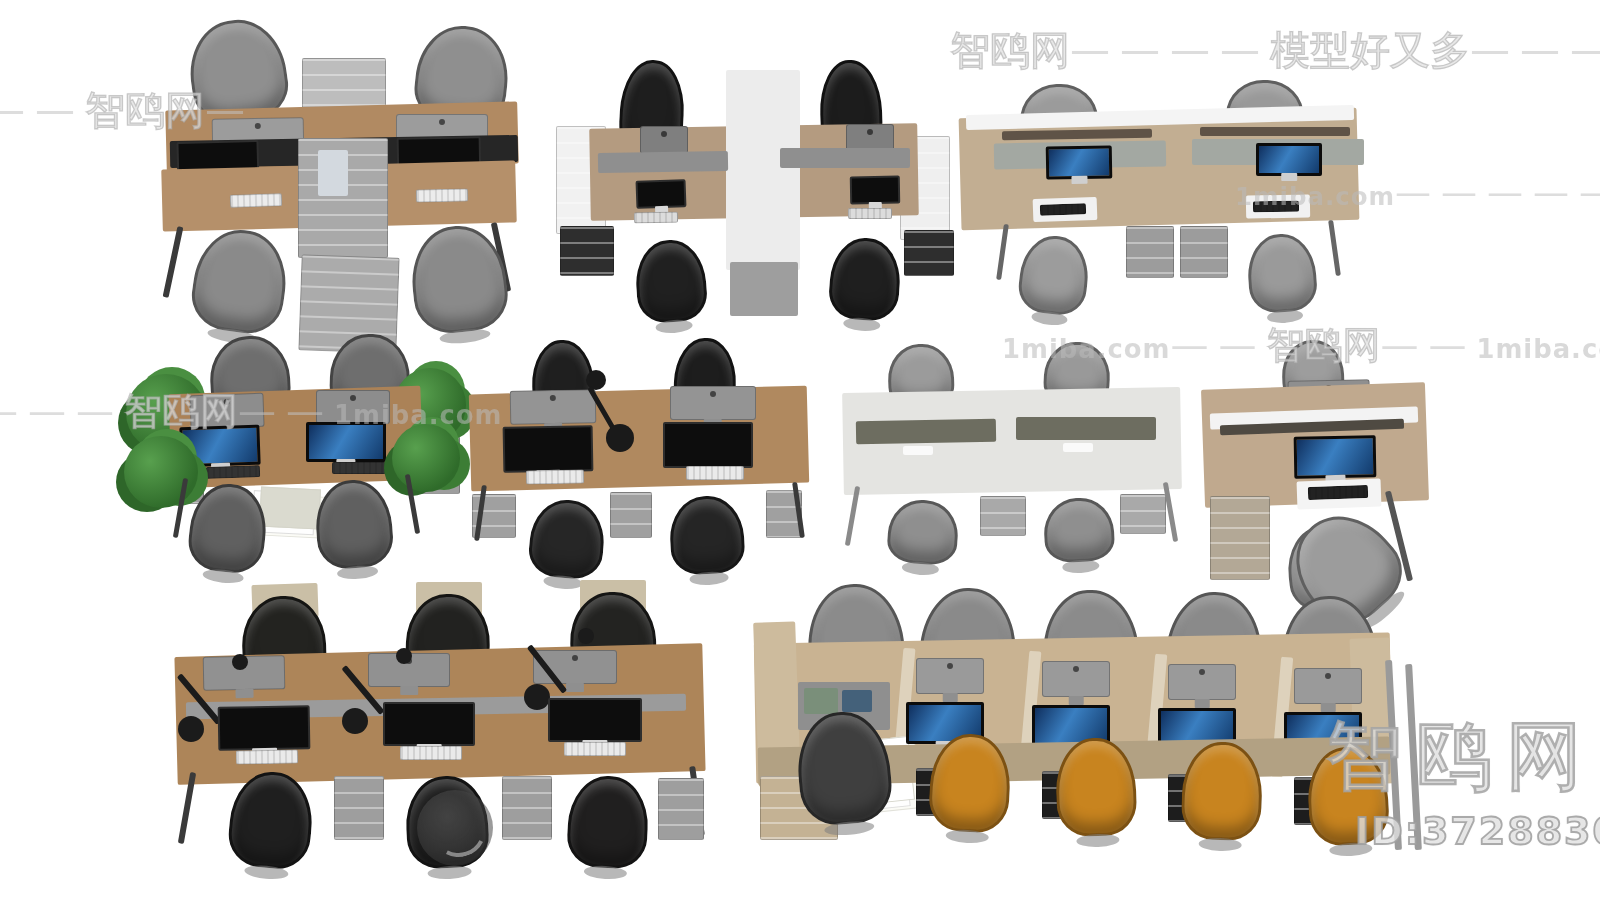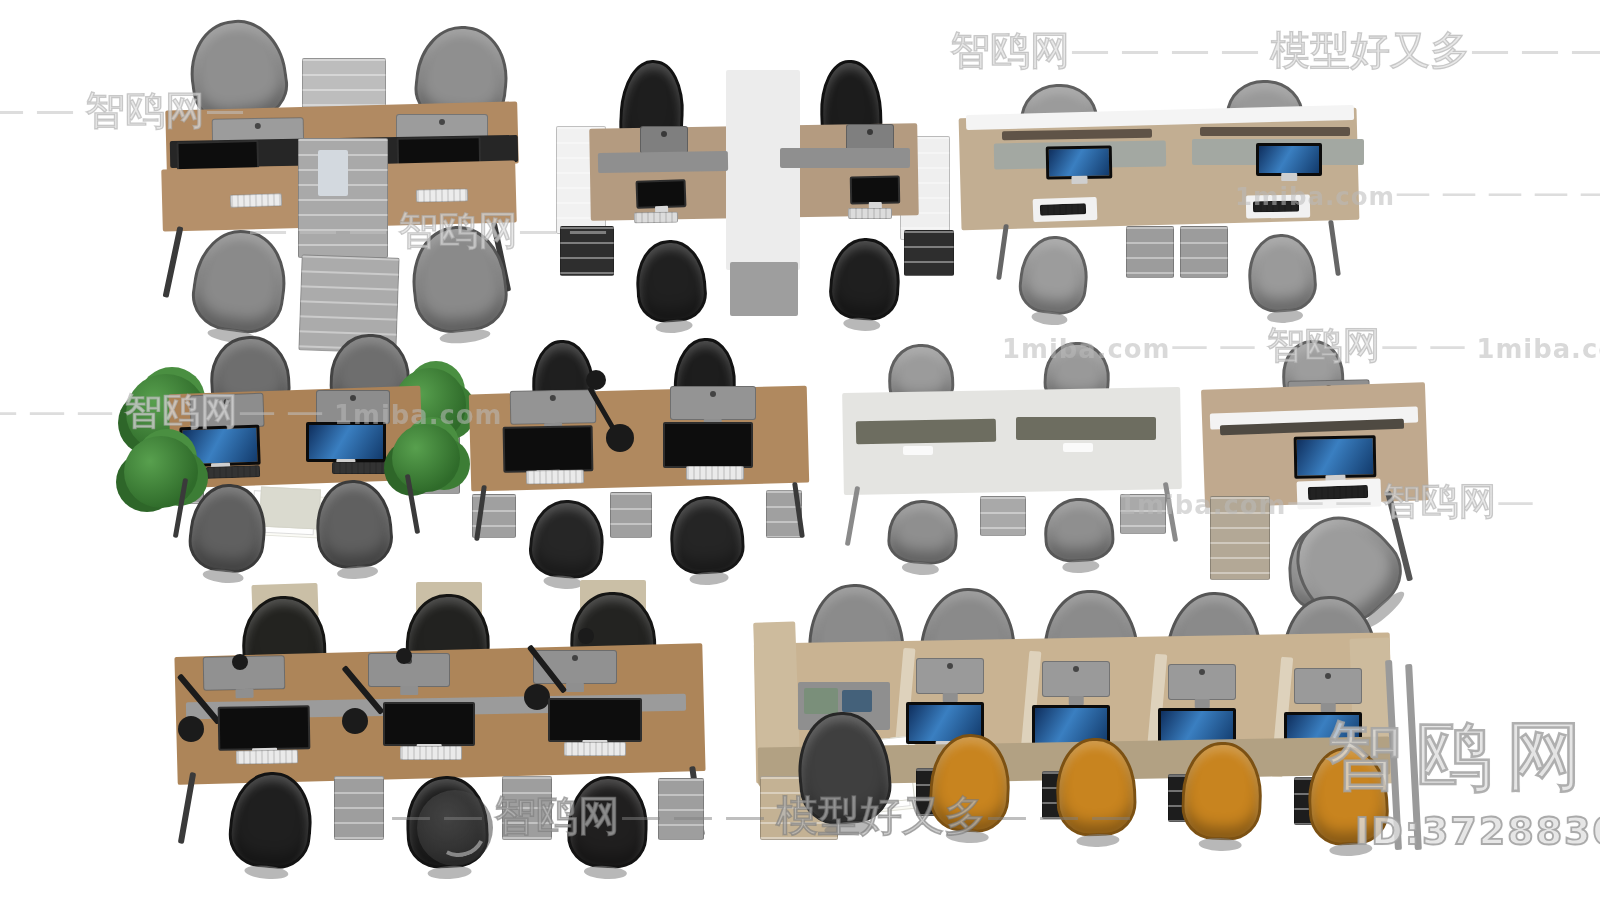--- a/index.html
+++ b/index.html
@@ -294,20 +294,17 @@
       <div class="it it-chair" style="left: 798px; top: 712px; width: 92px; height: 112px; background-color: rgb(63, 63, 63); transform: rotate(-5deg);"></div>
       <div class="it it-chair" style="left: 930px; top: 734px; width: 80px; height: 98px; background-color: rgb(200, 132, 31); transform: rotate(3deg);"></div>
       <div class="it it-chair" style="left: 1056px; top: 738px; width: 80px; height: 98px; background-color: rgb(200, 132, 31); transform: rotate(-2deg);"></div>
       <div class="it it-chair" style="left: 1182px; top: 742px; width: 80px; height: 98px; background-color: rgb(200, 132, 31); transform: rotate(2deg);"></div>
       <div class="it it-chair" style="left: 1308px; top: 747px; width: 80px; height: 98px; background-color: rgb(200, 132, 31); transform: rotate(-3deg);"></div>
     </div>
     <div class="it it-badge" style="left: 417px; top: 790px; width: 76px; height: 76px;"></div>
     <div class="wm" style="left: 950px; top: 30px; font-size: 40px;"><span class="cjk">智鸥网</span><span class="dash">————</span><span class="cjk">模型好又多</span><span class="dash">————</span></div>
     <div class="wm" style="left: -15px; top: 90px; font-size: 40px;"><span class="dash">——</span><span class="cjk">智鸥网</span><span class="dash">—</span></div>
     <div class="wm" style="left: 1235px; top: 175px; font-size: 36px;"><span class="plain">1miba.com</span><span class="dash">——————</span></div>
-    <div class="wm" style="left: 248px; top: 210px; font-size: 40px;"><span class="dash">———</span><span class="cjk">智鸥网</span><span class="dash">——</span></div>
     <div class="wm" style="left: 1002px; top: 326px; font-size: 38px;"><span class="plain">1miba.com</span><span class="dash">——</span><span class="cjk">智鸥网</span><span class="dash">——</span><span class="plain">1miba.com</span></div>
     <div class="wm" style="left: -20px; top: 392px; font-size: 38px;"><span class="dash">———</span><span class="cjk">智鸥网</span><span class="dash">——</span><span class="plain">1miba.com</span></div>
-    <div class="wm" style="left: 1118px; top: 482px; font-size: 38px;"><span class="plain">1miba.com</span><span class="dash">——</span><span class="cjk">智鸥网</span><span class="dash">—</span></div>
-    <div class="wm wm-dark" style="left: 390px; top: 795px; font-size: 42px;"><span class="dash">——</span><span class="cjk">智鸥网</span><span class="dash">———</span><span class="cjk">模型好又多</span><span class="dash">———</span></div>
     <div class="wm wm-logo" style="left: 1326px; top: 718px; font-size: 76px;"><span class="cjk">智鸥网</span></div>
     <div class="wm" style="left: 1355px; top: 812px; font-size: 38px;"><span class="id">ID:372883081</span></div>
   </div>
 
 </body></html>

